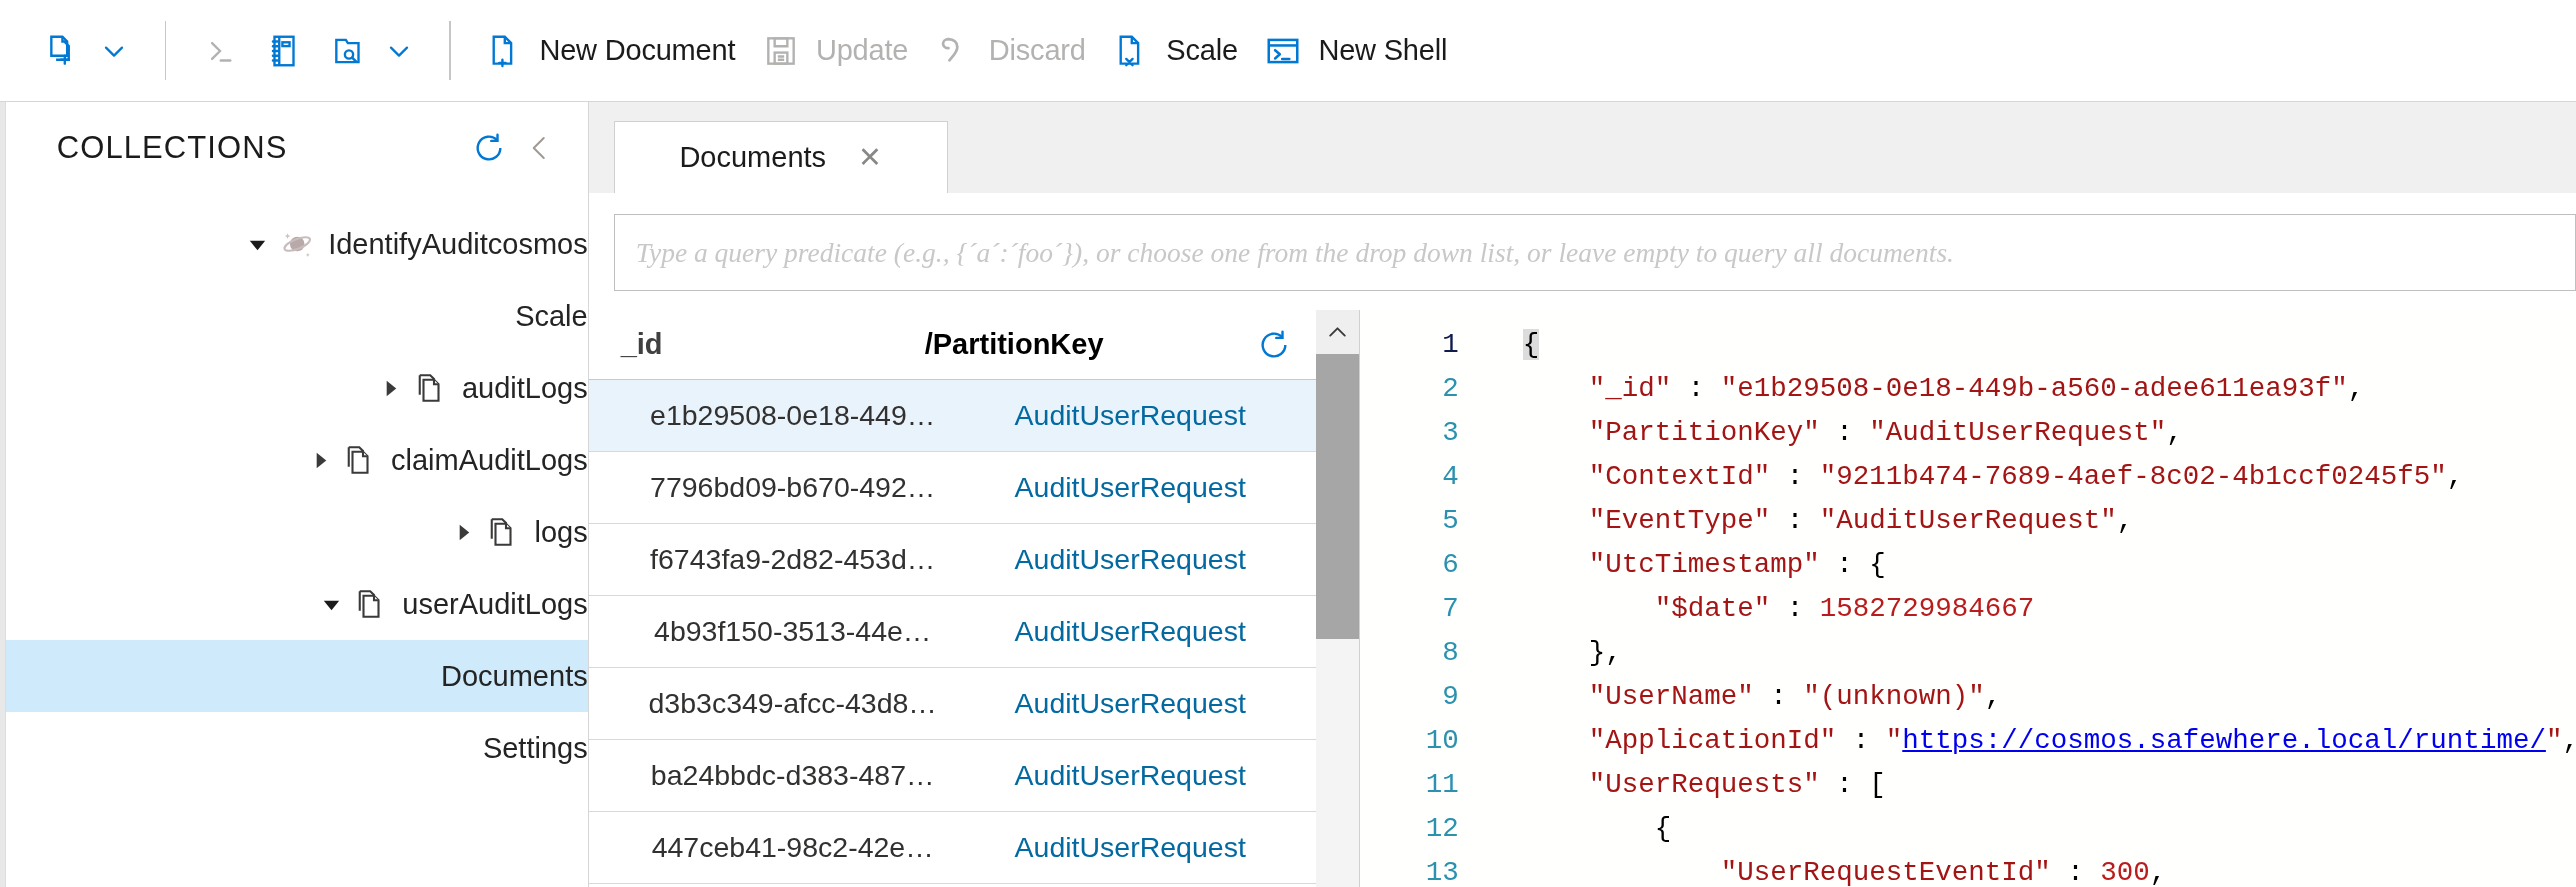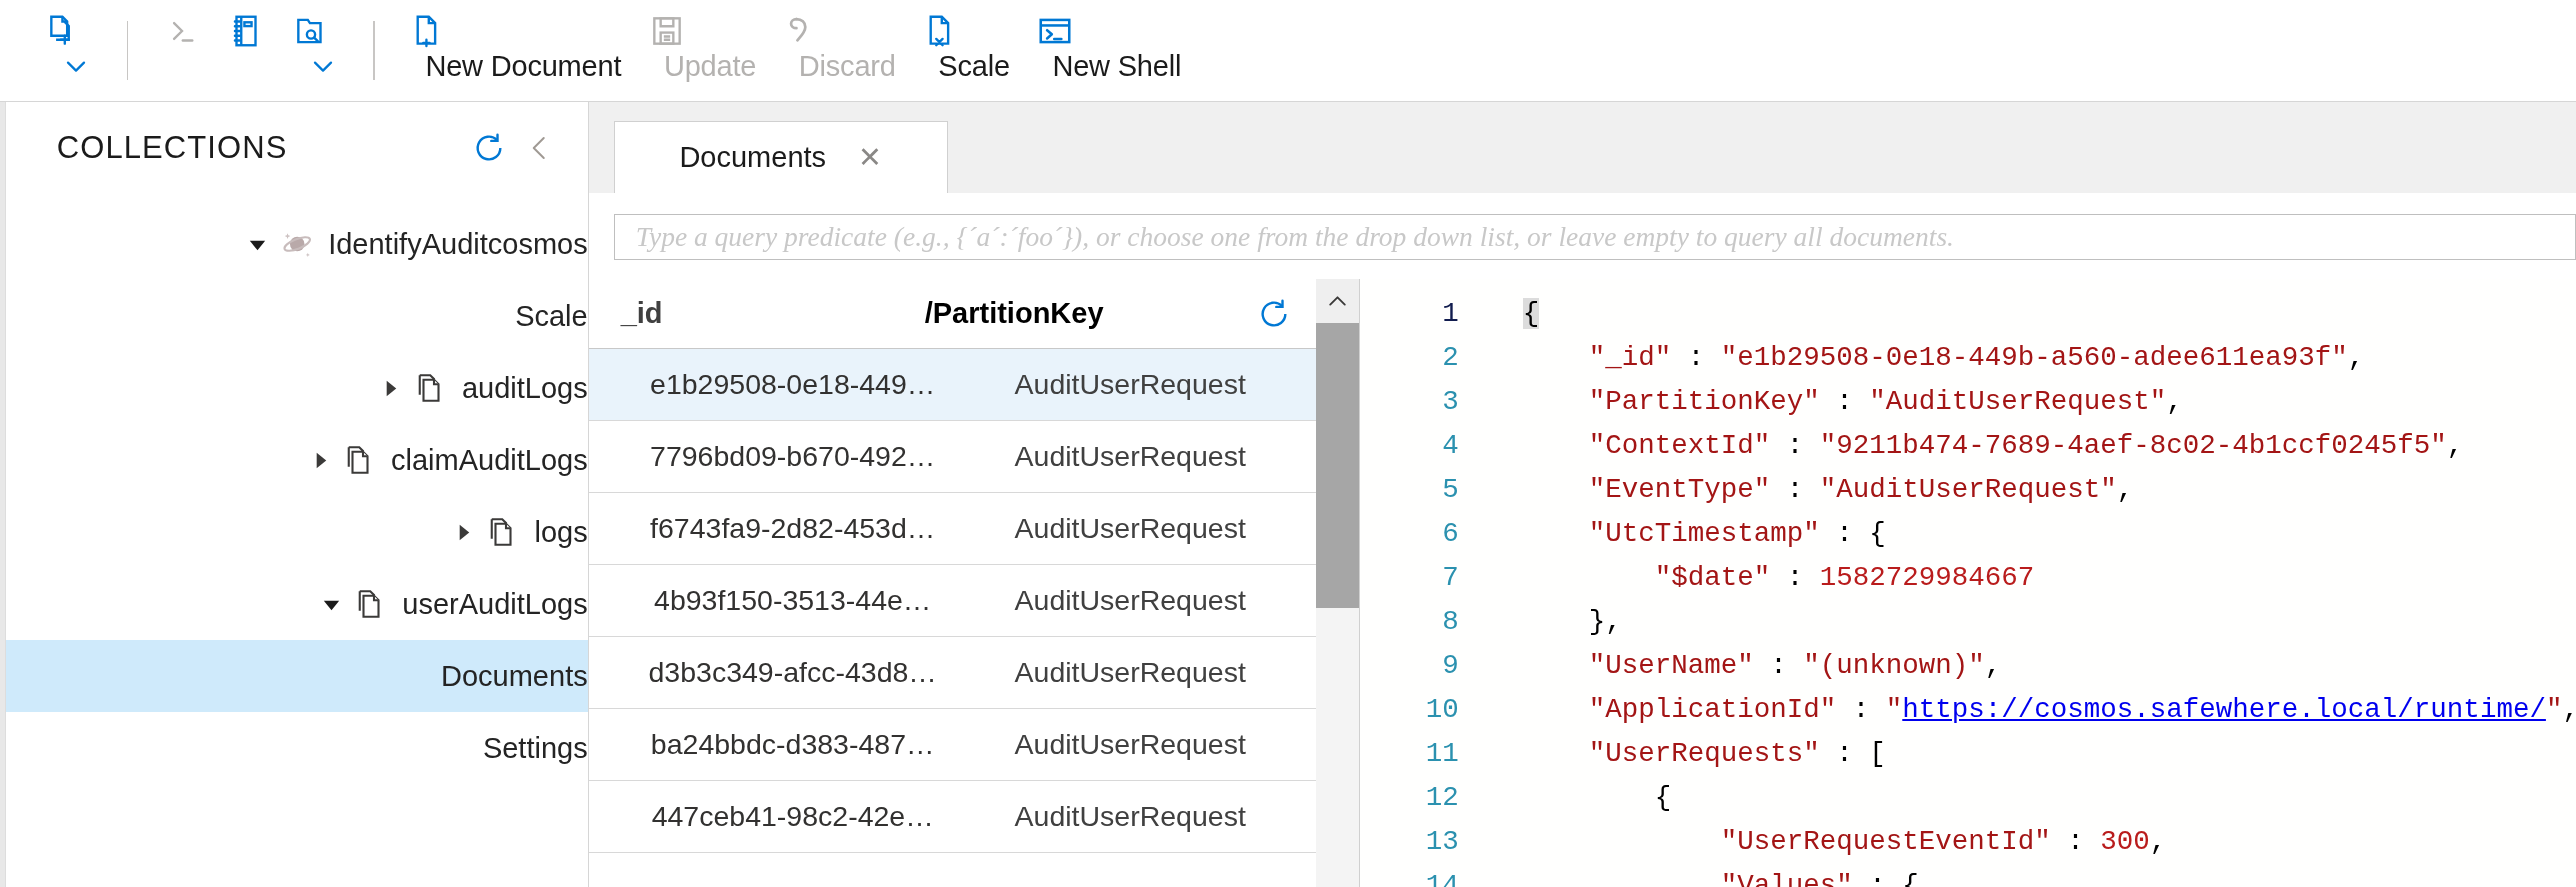--- a/index.html
+++ b/index.html
@@ -13,23 +13,23 @@
 
   
   .toolbar {
     height: 102px; flex: 0 0 102px;
     display: flex; align-items: center;
     background: #ffffff;
     border-bottom: 1.9px solid #d6d6d6;
     padding-left: 32px;
   }
   .tb-btn {
-    display: flex; align-items: flex-start;
+    display: flex; align-items: center;
     height: 78px; padding: 0 13.3px;
-    cursor: pointer; white-space: nowrap; flex-direction: column;
+    cursor: pointer; white-space: nowrap;
   }
   .tb-btn.disabled { cursor: default; }
   .tb-label {
     font-size: 29px; color: #1b1b1b; margin-left: 16px;
     font-family: "Liberation Sans", sans-serif; letter-spacing: -0.2px;
   }
   .tb-btn.disabled .tb-label { color: #b4b2b0; }
   .tb-sep {
     width: 1.9px; height: 59px; background: #c8c6c4; margin: 0 21px;
     flex: 0 0 1.9px;
@@ -90,21 +90,21 @@
     display: flex; align-items: center; justify-content: center;
     padding: 0 32px; cursor: pointer; gap: 32px;
   }
   .tab-label { font-size: 29px; color: #1b1b1b; font-family: "Liberation Sans", sans-serif; }
   .tab-close { font-size: 28.5px; color: #8a8886; cursor: pointer; line-height: 1; }
 
   .content { flex: 1 1 auto; background: #ffffff; display: flex; flex-direction: column; min-height: 0; }
 
   .querybar { padding: 21px 0 19px 25px; display: flex; }
   .queryinput {
-    flex: 1 1 auto; height: 46px;
+    flex: 1 1 auto; height: 77px;
     border: 1.9px solid #bfbfbf; background: #fff;
     display: flex; align-items: center;
     padding: 0 21px;
   }
   .queryinput .ph {
     font-size: 27.5px; color: #c8c8c8; font-style: italic;
     font-family: "Liberation Serif", serif;
     white-space: nowrap; overflow: hidden;
   }
 
@@ -120,21 +120,21 @@
   .col-pk  { flex: 1 1 auto; font-size: 29px; font-weight: bold; color:#000; }
   .dl-refresh { padding-right: 25px; cursor: pointer; display:flex; align-items:center; }
   .dl-rows { flex: 1 1 auto; overflow: hidden; }
   .drow {
     display: flex; align-items: center;
     height: 72px; padding-left: 52px;
     border-bottom: 1.9px solid #d8d8d8; cursor: pointer; text-align: center;
   }
   .drow.sel { background: #e9f3fb; }
   .dcell-id { width: 304px; flex:0 0 304px; font-size: 28.5px; color: #323130; white-space: nowrap; overflow:hidden; }
-  .dcell-pk { flex: 1 1 auto; font-size: 28.5px; color: #404040; white-space: nowrap; }
+  .dcell-pk { flex: 1 1 auto; font-size: 28.5px; color: #0369a1; white-space: nowrap; }
 
   
   .vscroll {
     width: 44px; flex:0 0 44px;
     background: #f4f4f4; border-right: 1.9px solid #d0d0d0;
     display: flex; flex-direction: column; align-items: stretch;
   }
   .vs-up {
     height: 44px; flex:0 0 44px; background: #efefef;
     display:flex; align-items:center; justify-content:center; cursor: pointer;

